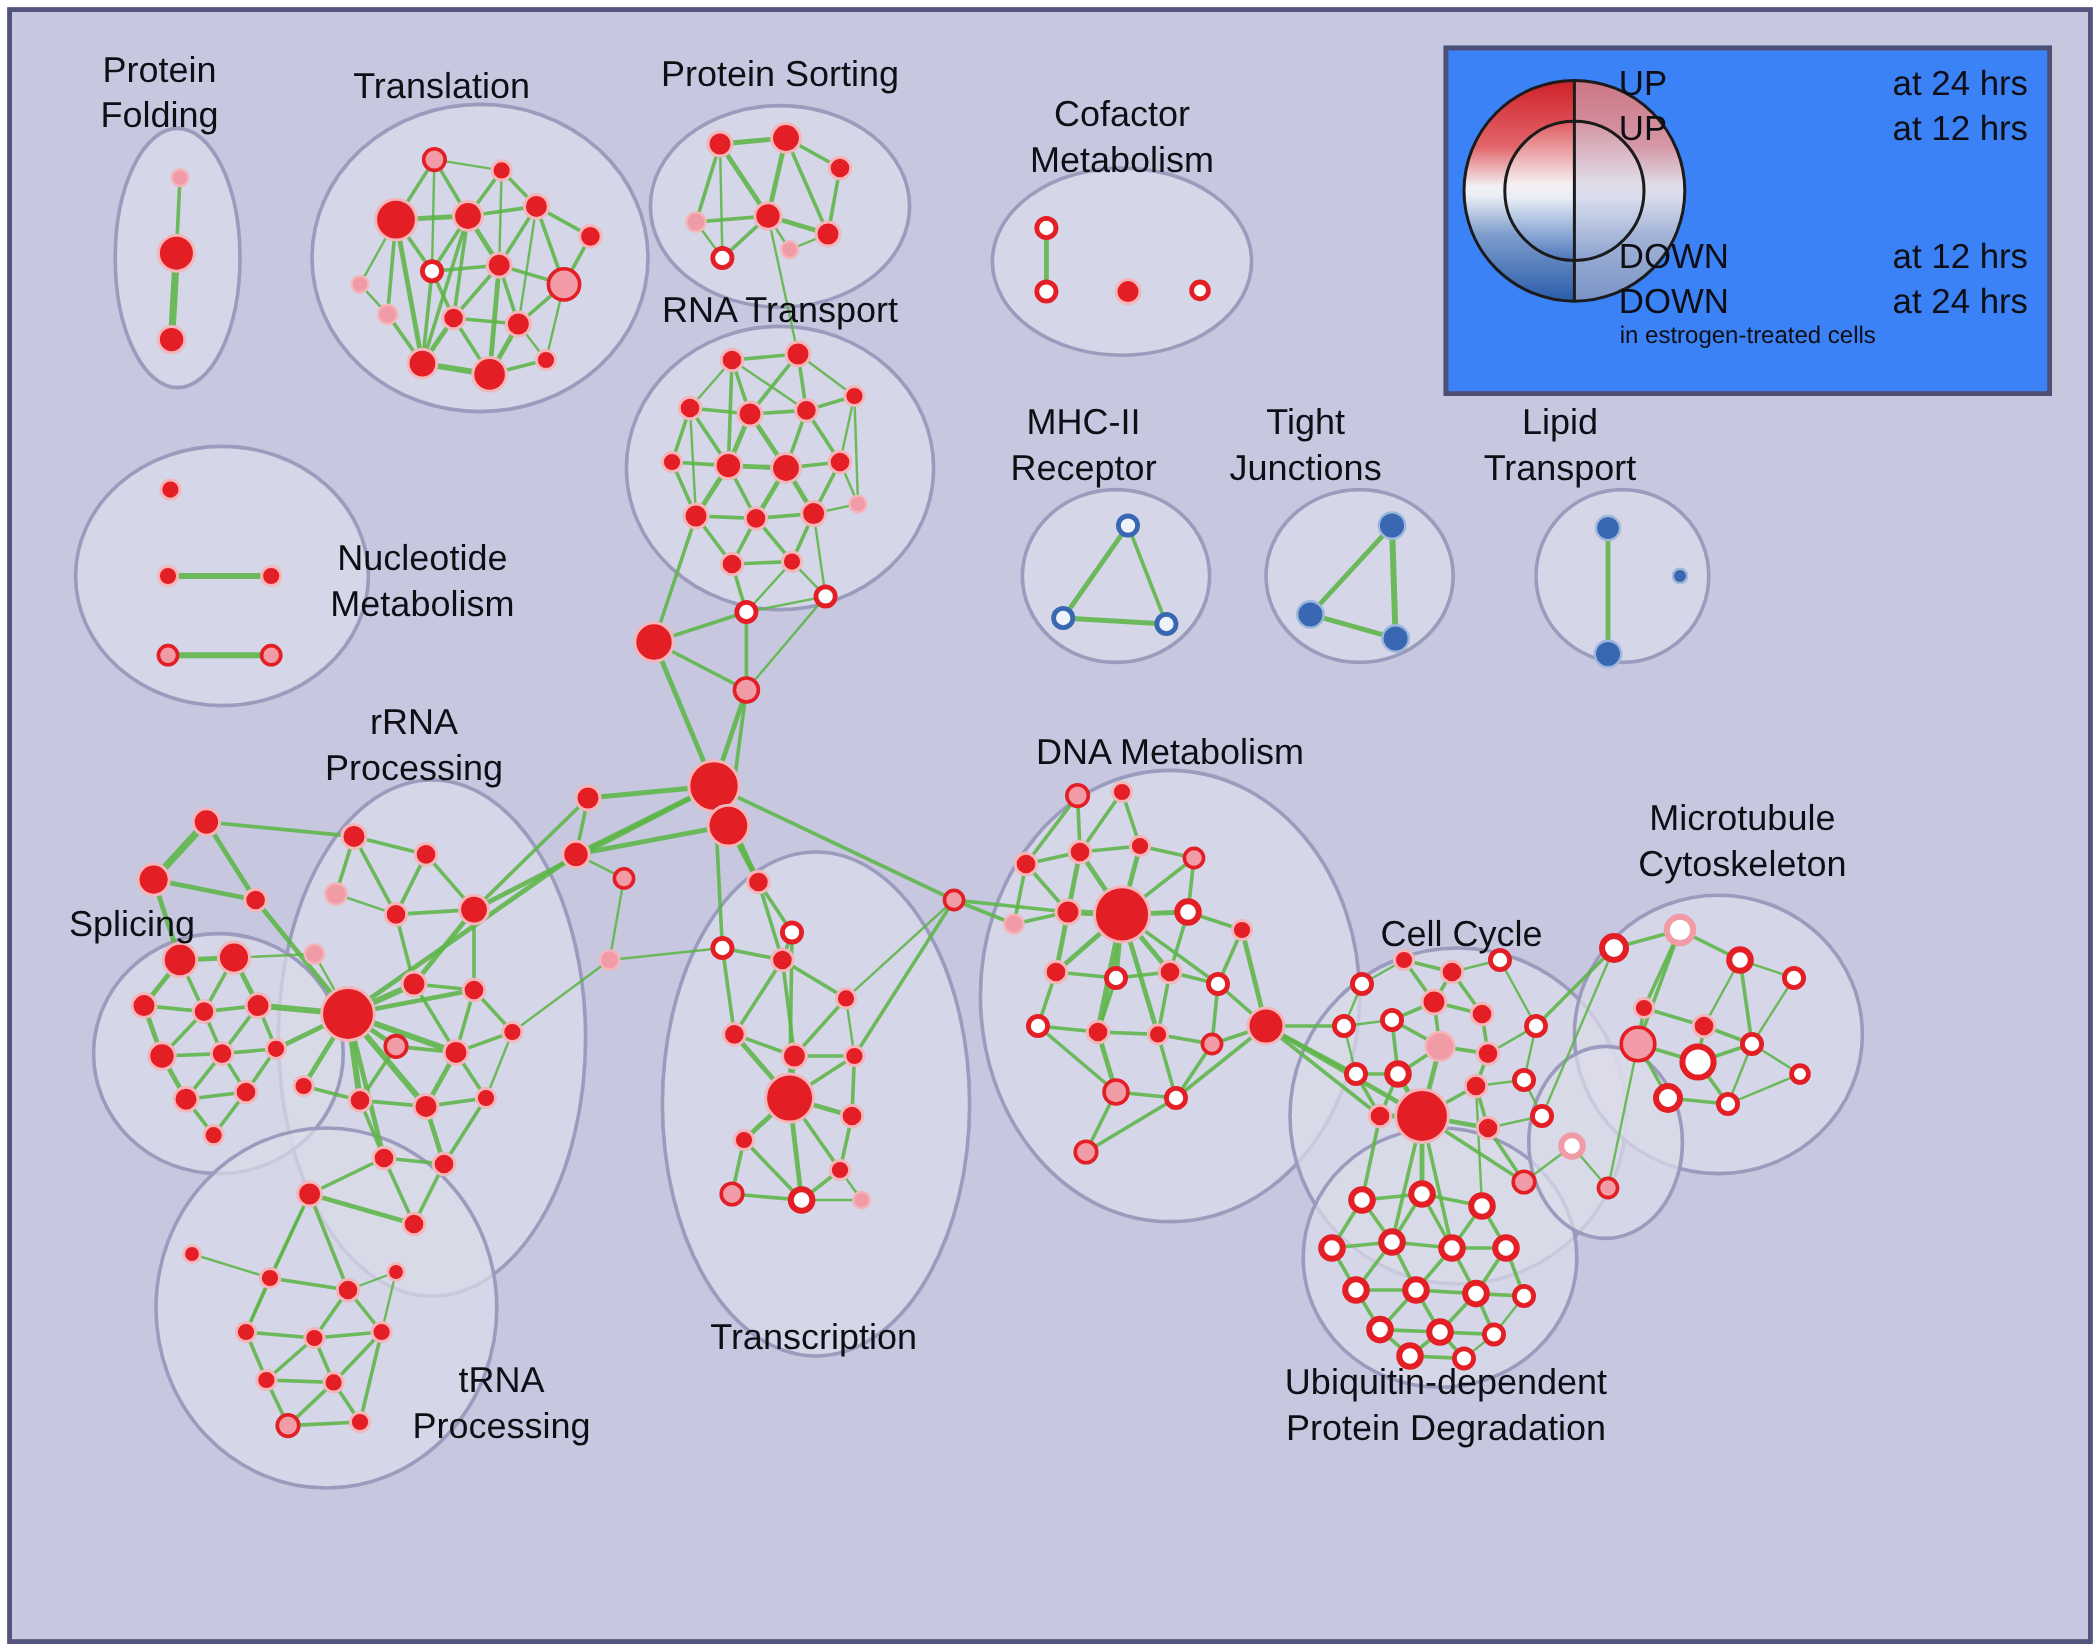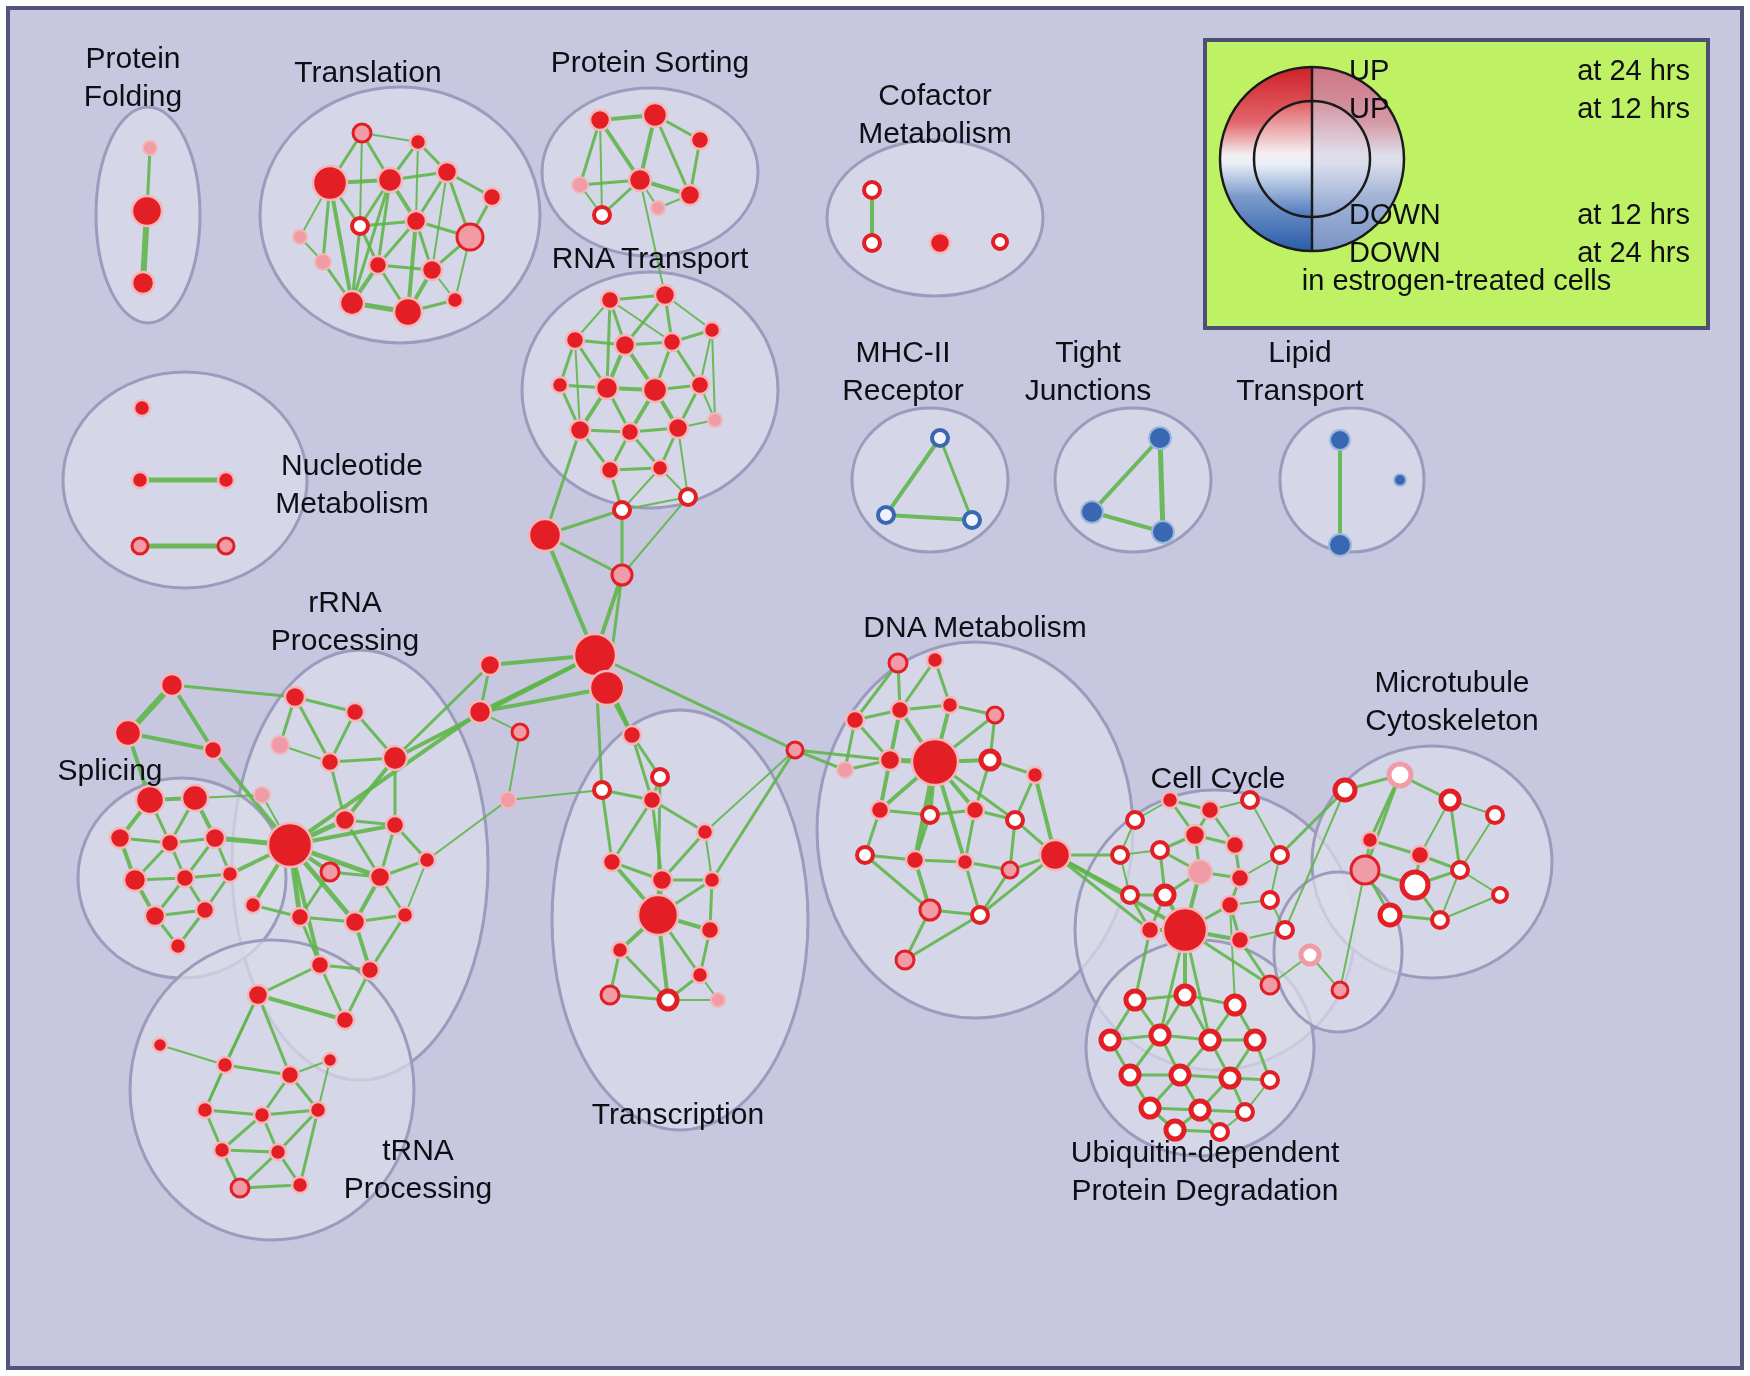--- a/index.html
+++ b/index.html
@@ -4,26 +4,26 @@
 <style>
   html,body{margin:0;padding:0;background:#fff;}
   .page{position:relative;width:1750px;height:1376px;background:#ffffff;
         font-family:"Liberation Sans",sans-serif;overflow:hidden;}
   .frame{position:absolute;left:6px;top:6px;width:1730px;height:1356px;
          background:#c7c8e0;border:4px solid #53537b;box-sizing:content-box;}
   #net{position:absolute;left:0;top:0;}
   .cl{fill:#dbdbe9;fill-opacity:.72;stroke:#9b9bbd;stroke-width:3;}
   .lbl{font-size:30px;fill:#0e0e14;text-anchor:middle;}
   .legend{position:absolute;left:1203px;top:38px;width:507px;height:292px;
-          background:#bef264;border:4px solid #4f4f75;box-sizing:border-box;overflow:hidden;}
+          background:#3b82f6;border:4px solid #4f4f75;box-sizing:border-box;overflow:hidden;}
   .legend svg{position:absolute;left:2px;top:14px;}
   .lrow{position:absolute;left:142px;right:16px;display:flex;justify-content:space-between;
         font-size:29px;color:#0e0e14;}
   .lrow.r0{top:12px;} .lrow.r1{top:50px;} .lrow.r2{top:156px;} .lrow.r3{top:194px;}
-  .lcap{position:absolute;left:0;right:0;top:222px;text-align:center;font-size:29px;
+  .lcap{position:absolute;left:0;right:0;top:222px;text-align:center;font-size:20px;
         color:#0e0e14;line-height:33px;}
 </style>
 </head>
 <body>
 
 <div class="page">
   <div class="frame"></div>
 
   <svg id="net" width="1750" height="1376" viewBox="0 0 1750 1376">
       <ellipse cx="148" cy="215" rx="52" ry="108" class="cl"></ellipse>

